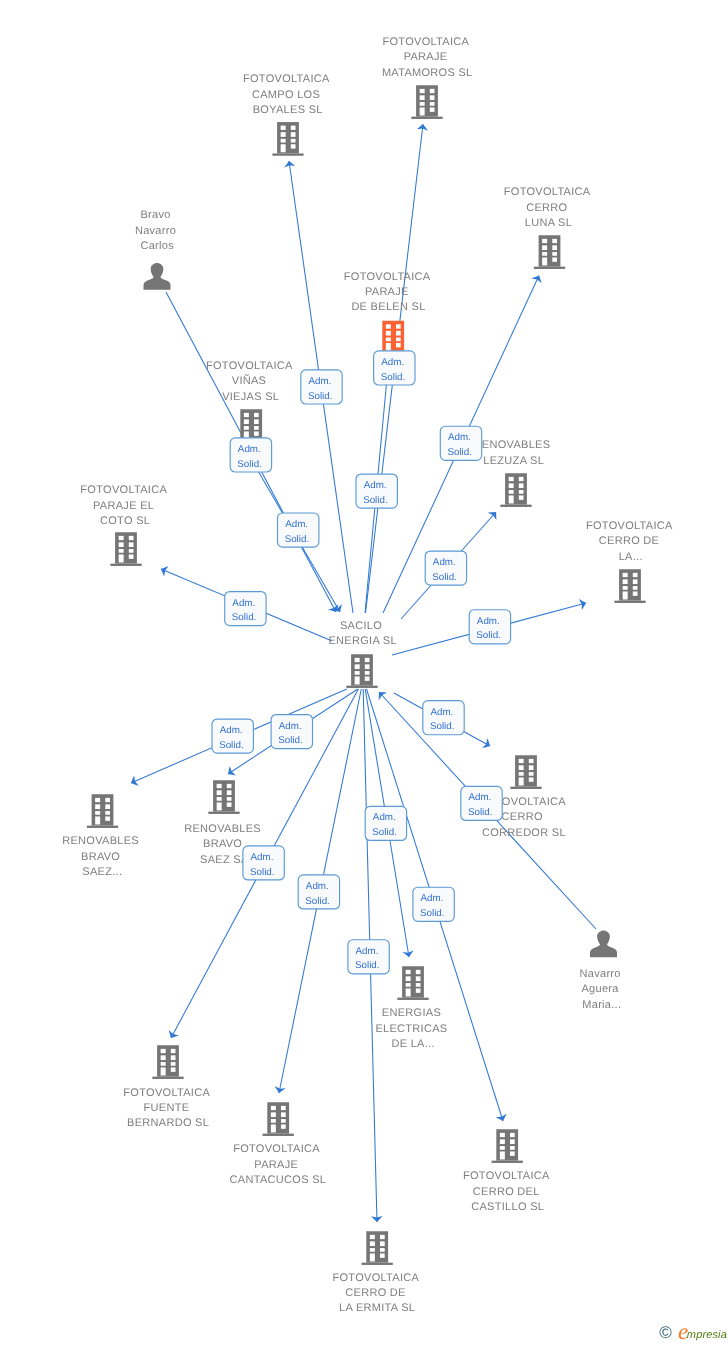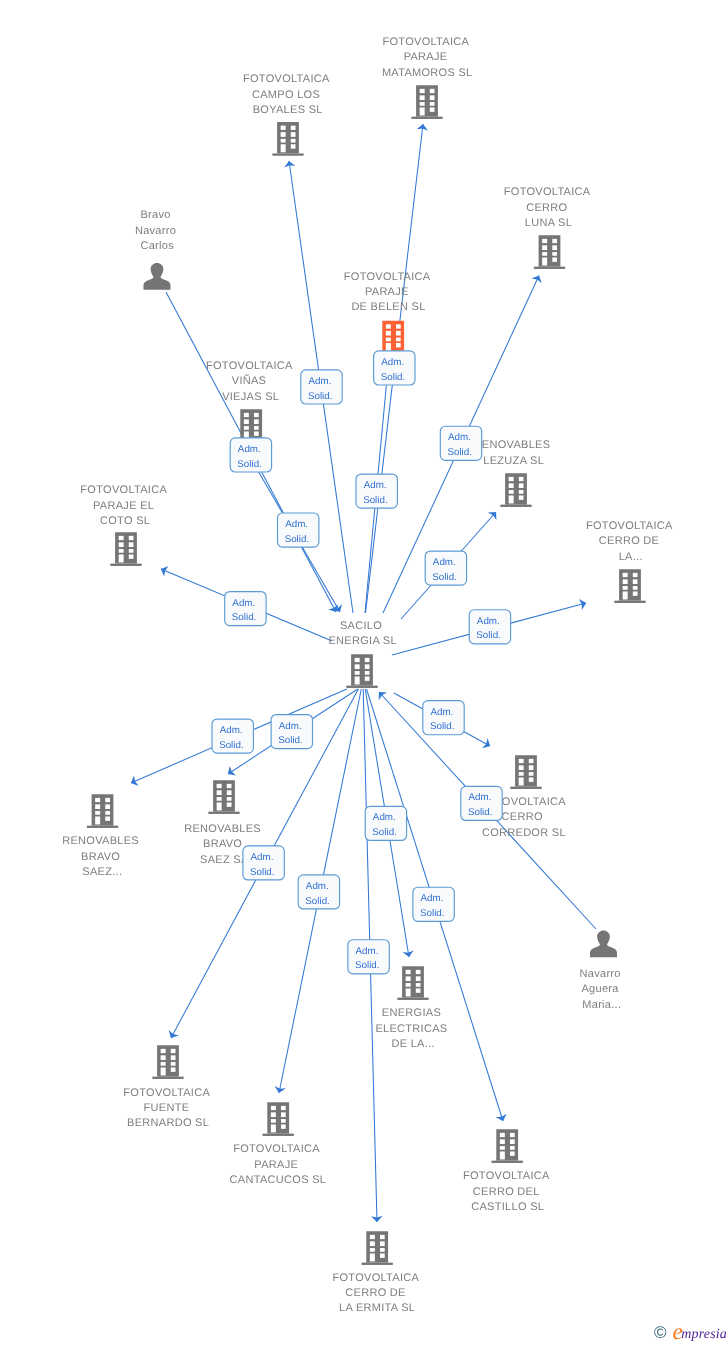--- a/index.html
+++ b/index.html
@@ -10,21 +10,21 @@
   svg text{-webkit-font-smoothing:antialiased;}
   #graph{position:absolute;left:0;top:0;width:728px;height:1345px;display:block;}
   .edge{fill:none;stroke:#3178d4;stroke-width:1.05;}
   .nodeText{fill:#7d7d7d;font-family:"Liberation Sans",sans-serif;font-size:11px;
             letter-spacing:0.3px;text-anchor:middle;}
   .relBox{fill:#f8fafc;stroke:#5b9bd5;stroke-width:1.15;}
   .relText{fill:#2f6fd0;font-family:"Liberation Sans",sans-serif;font-size:9.8px;text-anchor:middle;}
   #watermark{position:absolute;right:1px;bottom:3px;display:flex;align-items:baseline;}
   #watermark .c{color:#2d6072;font-size:17px;line-height:1;font-family:"Liberation Sans",sans-serif;margin-right:6px;position:relative;top:-0.5px;}
   #watermark .e{color:#f47920;font-size:23px;line-height:1;font-family:"Liberation Serif",serif;font-style:italic;letter-spacing:-1.3px;position:relative;top:1px;}
-  #watermark .r{color:#4c1d95;font-size:14px;line-height:1;font-family:Liberation Serif, serif;font-style:italic;letter-spacing:0.15px;}
+  #watermark .r{color:#4d7c0f;font-size:11px;line-height:1;font-family:Liberation Sans, sans-serif;font-style:italic;letter-spacing:0.15px;}
 </style>
 </head>
 <body>
 
 <svg id="graph" viewBox="0 0 728 1345" width="728" height="1345" xmlns="http://www.w3.org/2000/svg">
 <defs>
 <marker id="arrow" viewBox="0 0 6.1 11.5" refX="5.9" refY="5.75" markerWidth="6.1" markerHeight="11.5" orient="auto-start-reverse" markerUnits="userSpaceOnUse">
         <path d="M 0 0 L 6.0 5.75 L 0 11.5 L 1.5 5.75 Z" fill="#3178d4"></path>
       </marker>
 </defs>

